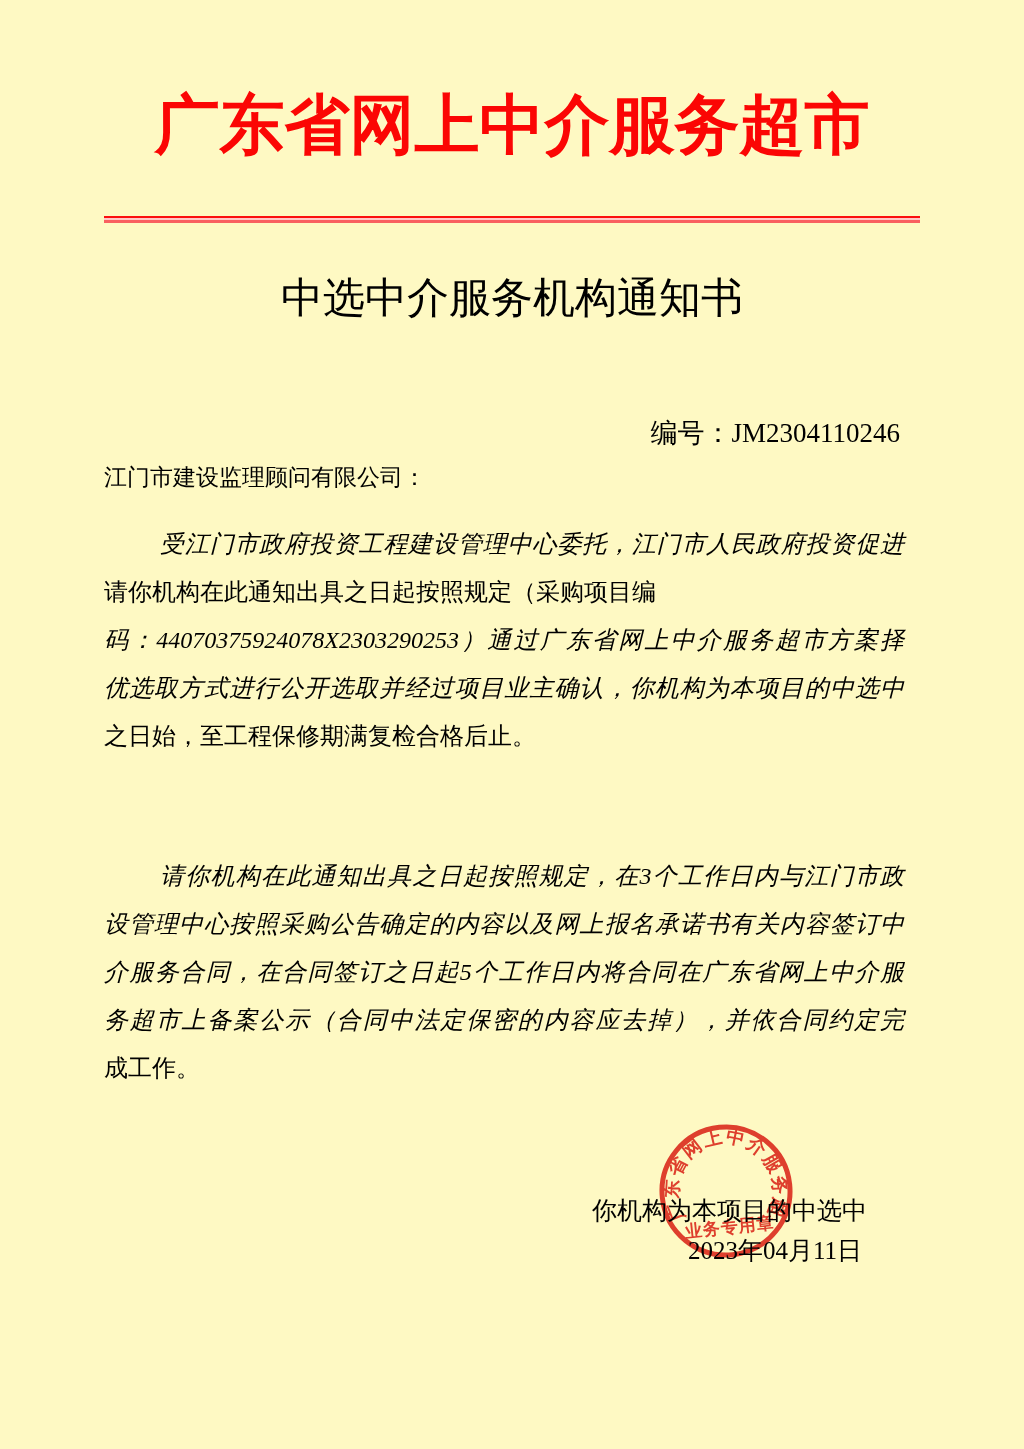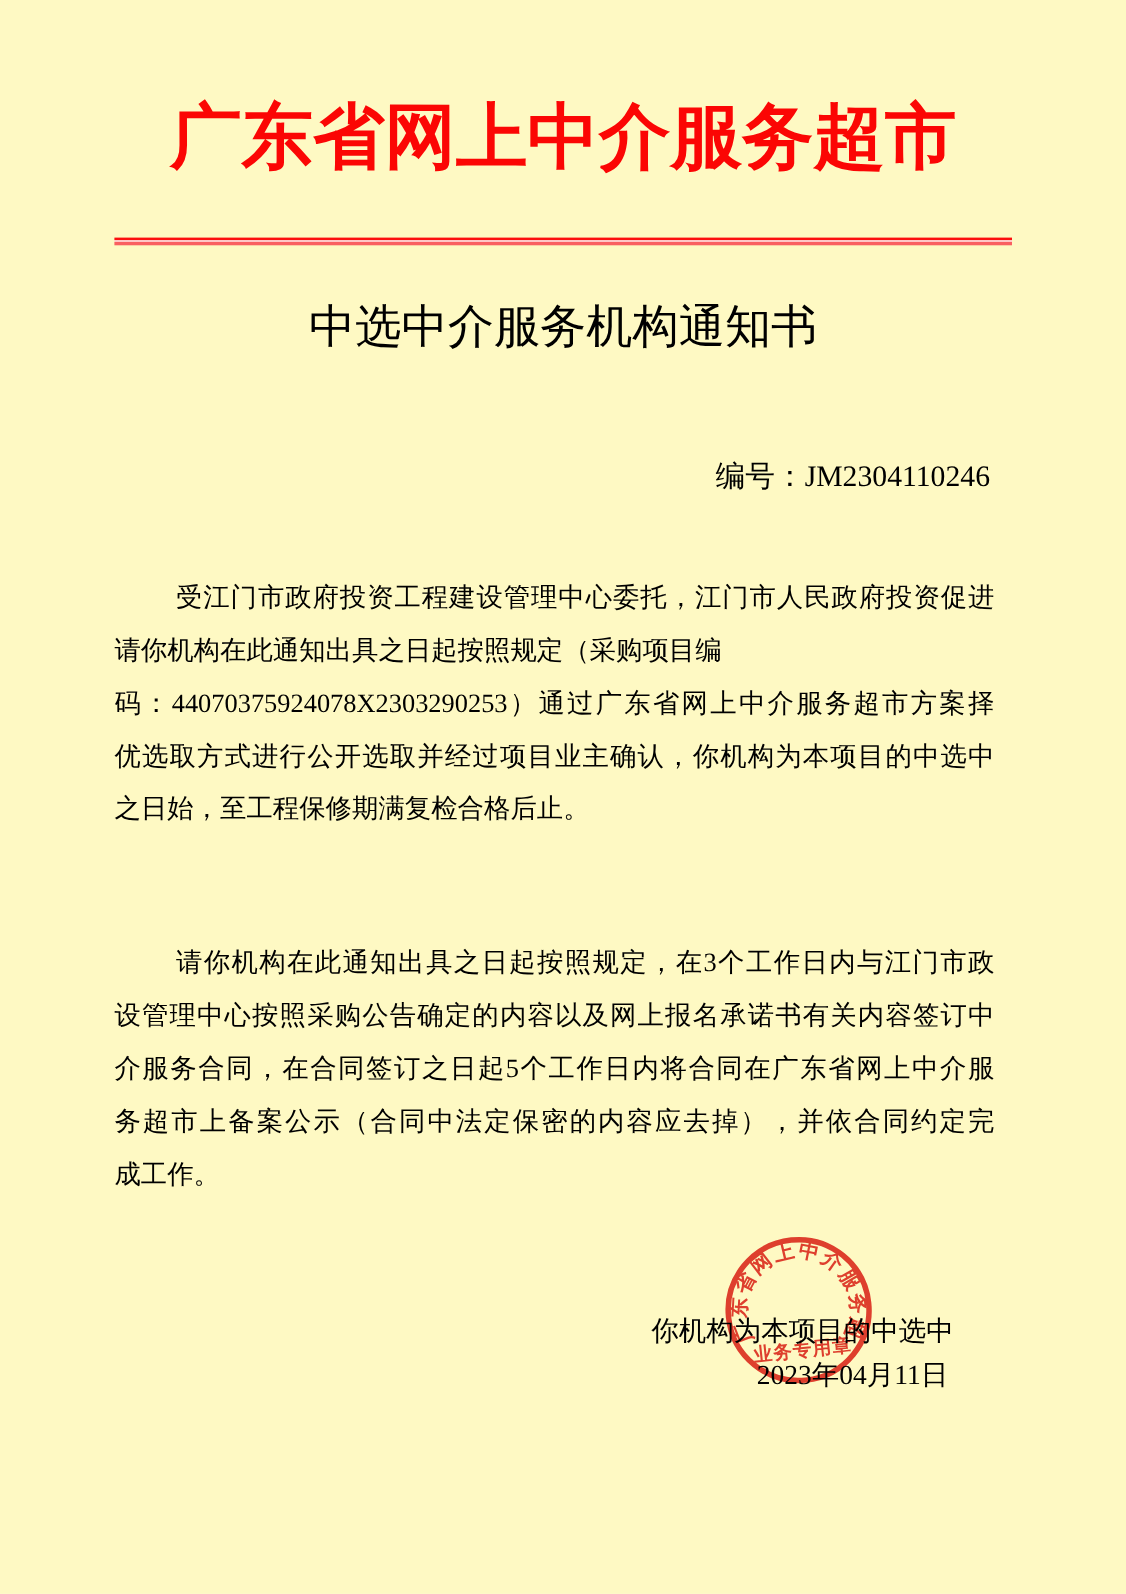--- a/index.html
+++ b/index.html
@@ -49,21 +49,21 @@
   }
 
   .para {
     position:absolute; left:104px; width:800px;
     font-size:24px; line-height:48px;
   }
   .p1 { top:520px; }
   .p2 { top:852px; }
 
   .ln { min-height:48px; }
-  .ln.j { text-align:justify; text-align-last:justify; }
+  .ln.j { text-align:justify; text-align-last:justify;font-style:italic; }
   .ln.ind { text-indent:56px; }
 
   .closing-org {
     position:absolute; top:1194px; left:592px;
     font-size:25px; line-height:34px; white-space:nowrap;
   }
   .closing-date {
     position:absolute; top:1234px; left:688px;
     font-size:25px; line-height:34px; white-space:nowrap;
   }
@@ -89,20 +89,21 @@
 <div class="page">
 
   <div class="site-title">广东省网上中介服务超市</div>
 
   <div class="rule"></div>
 
   <div class="doc-title">中选中介服务机构通知书</div>
 
   <div class="serial">编号：JM2304110246</div>
 
+  <div class="recipient">江门市建设监理顾问有限公司：</div>
 
   <div class="para p1">
     <div class="ln j ind">受江门市政府投资工程建设管理中心委托，江门市人民政府投资促进</div>
     <div class="ln">请你机构在此通知出具之日起按照规定（采购项目编</div>
     <div class="ln j">码：44070375924078X2303290253）通过广东省网上中介服务超市方案择</div>
     <div class="ln j">优选取方式进行公开选取并经过项目业主确认，你机构为本项目的中选中</div>
     <div class="ln">之日始，至工程保修期满复检合格后止。</div>
   </div>
 
   <div class="para p2">

